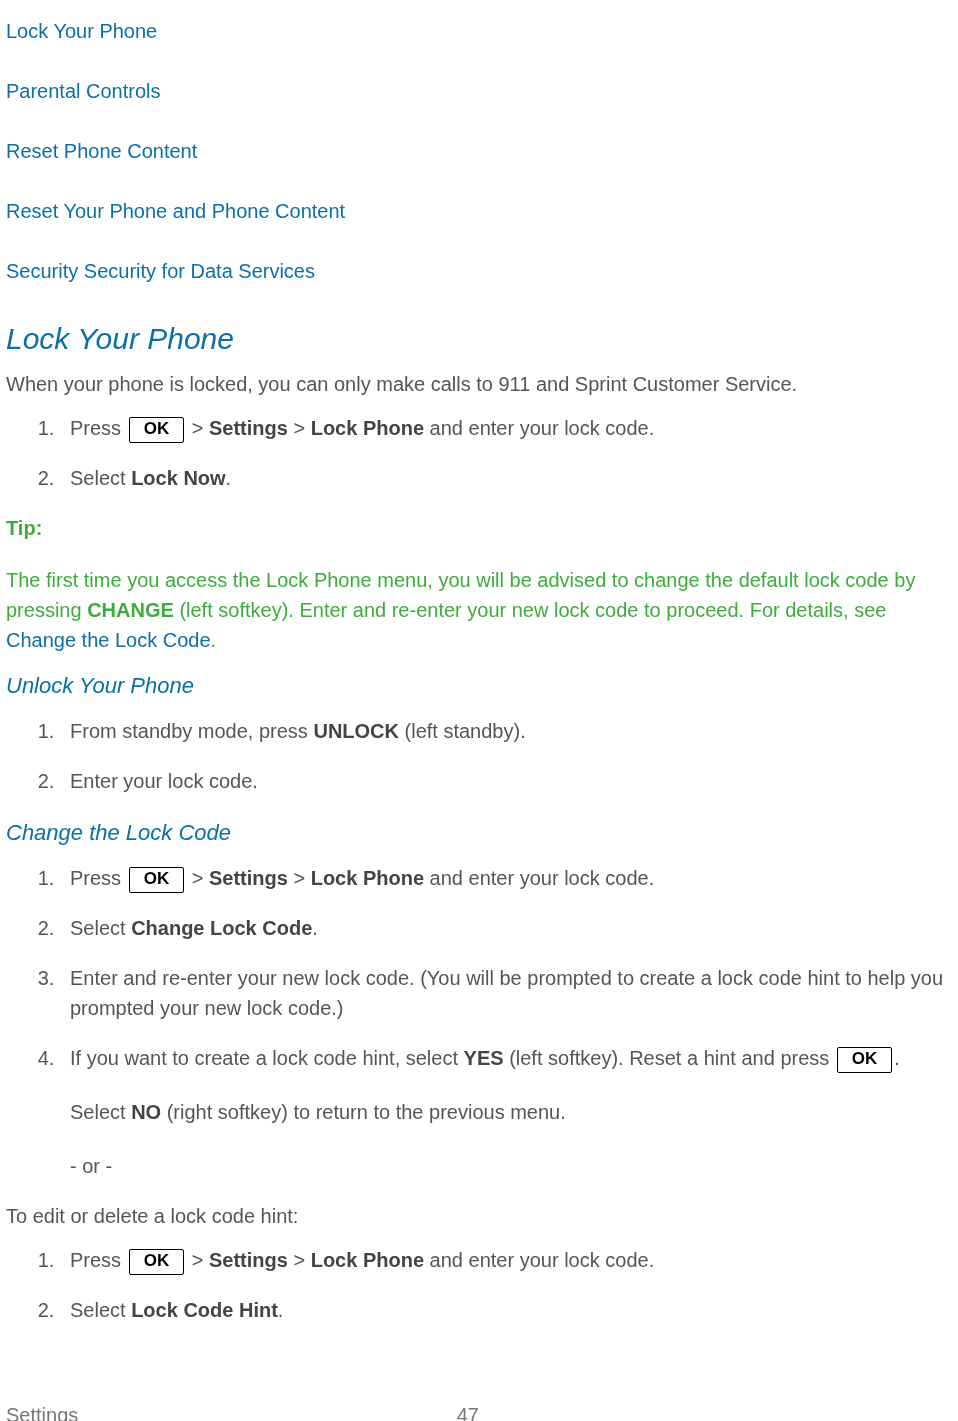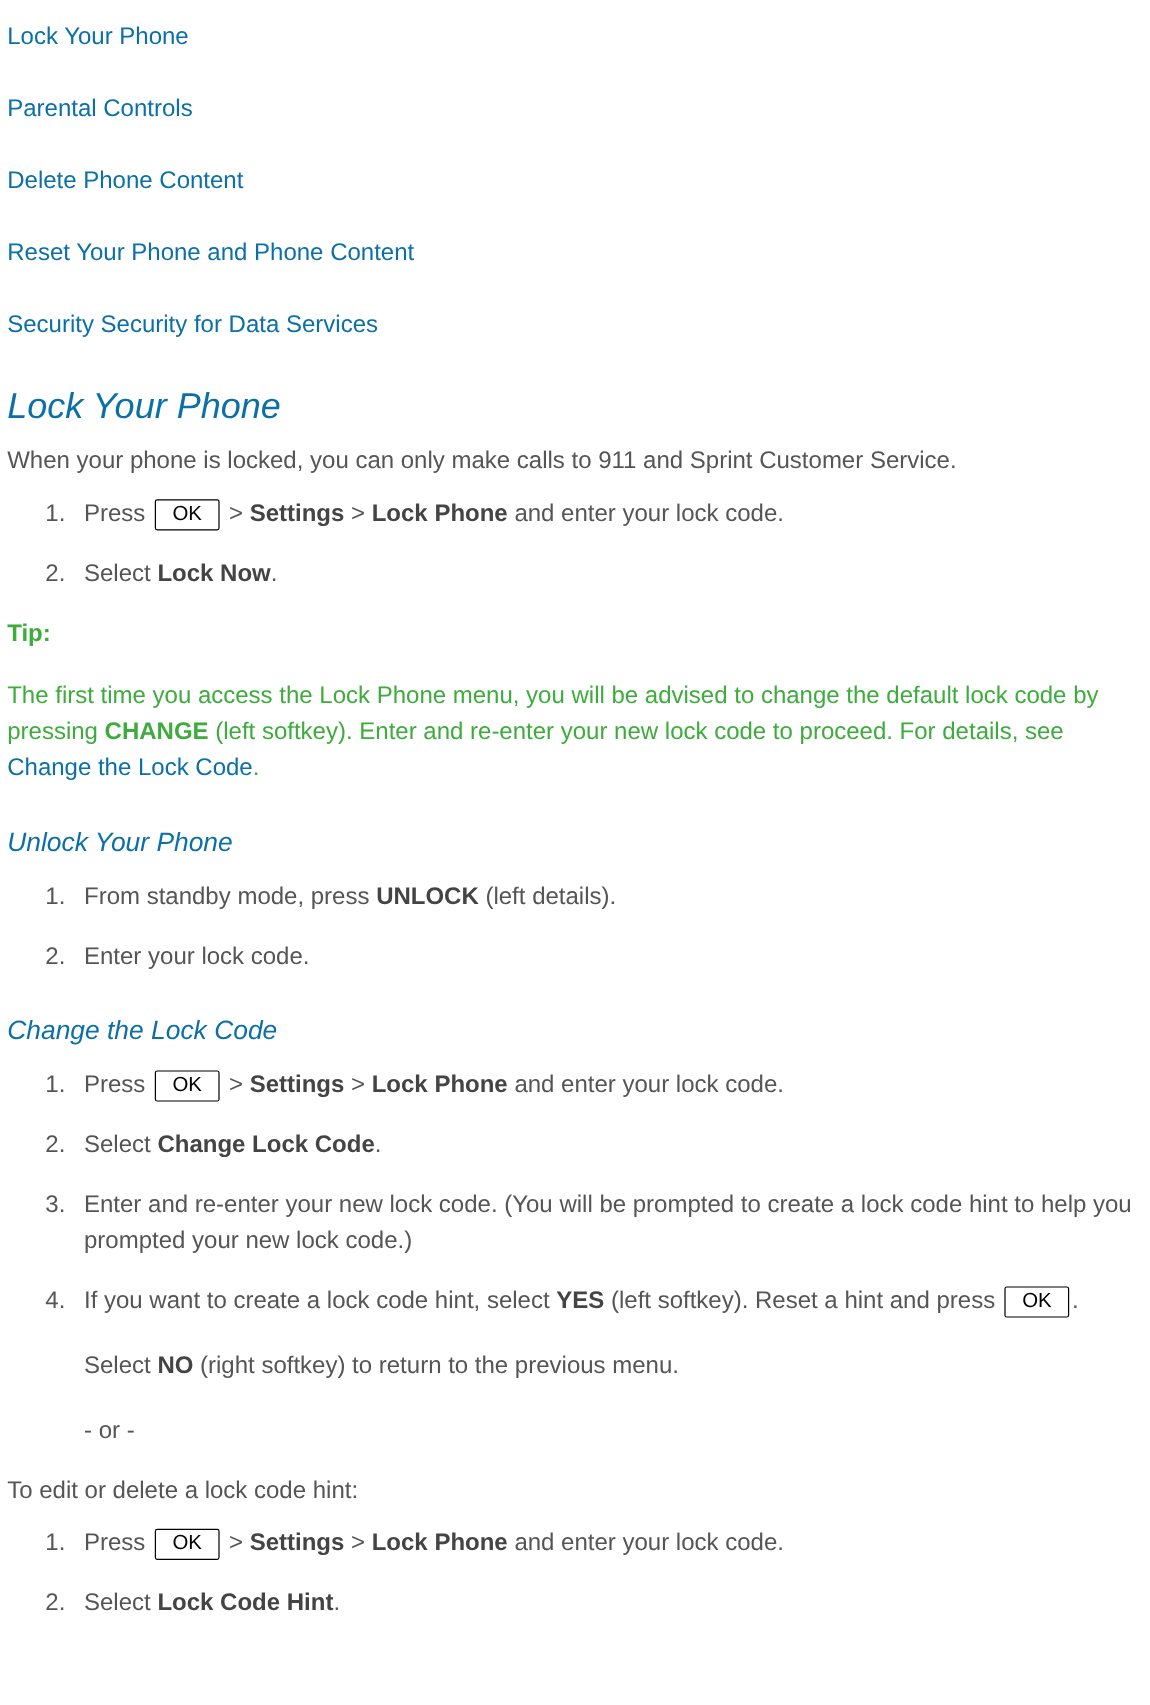--- a/index.html
+++ b/index.html
@@ -22,39 +22,39 @@
     color: #0b6fa8;
     font-size: 30px;
     font-weight: normal;
     margin: 20px 0 8px 0;
   }
   h3.subsection {
     font-style: italic;
     color: #0b6fa8;
     font-size: 22px;
     font-weight: normal;
-    margin: 30px 0 8px 0;
+    margin: 14px 0 8px 0;
   }
   ol.steps {
     margin: 14px 0 10px 0;
     padding-left: 54px;
   }
   ol.steps li {
     margin-bottom: 20px;
     padding-left: 10px;
   }
   ol.steps li .cont {
     display: block;
     margin-top: 24px;
   }
   .okbtn {
     display: inline-block;
     border: 1.5px solid #000;
     border-radius: 2px;
-    font-weight: normal;
+    font-weight: bold;
     color: #000;
     font-size: 17px;
     padding: 0px 14px 2px 14px;
     vertical-align: middle;
     line-height: 22px;
     margin: 0 2px;
     background: #fff;
   }
   .tip-block {
     display: flex;
@@ -94,21 +94,21 @@
   }
   .footer .pn {
     margin-left: auto;
   }
 </style>
 </head>
 <body>
 
 <a class="toclink" href="#">Lock Your Phone</a>
 <a class="toclink" href="#">Parental Controls</a>
-<a class="toclink" href="#">Delete Phone Content</a>
+<a class="toclink" href="#">Reset Phone Content</a>
 <a class="toclink" href="#">Reset Your Phone and Phone Content</a>
 <a class="toclink" href="#">Security Security for Data Services</a>
 
 <h2 class="section-heading">Lock Your Phone</h2>
 <div class="plain" style="margin-top:4px;">When your phone is locked, you can only make calls to 911 and Sprint Customer Service.</div>
 
 <ol class="steps">
   <li>
     <span>Press </span><span class="okbtn">OK</span><span> &gt; </span><strong>Settings</strong><span> &gt; </span><strong>Lock Phone</strong><span> and enter your lock code.</span>
   </li>
@@ -120,21 +120,21 @@
 <div class="tip-block">
   <div class="tip-label">Tip:</div>
   <div class="tip-text">
     <span>The first time you access the Lock Phone menu, you will be advised to change the default lock code by pressing </span><strong>CHANGE</strong><span> (left softkey). Enter and re-enter your new lock code to proceed. For details, see </span><a href="#" class="linklike">Change the Lock Code</a><span>.</span>
   </div>
 </div>
 
 <h3 class="subsection">Unlock Your Phone</h3>
 <ol class="steps">
   <li>
-    <span>From standby mode, press </span><strong>UNLOCK</strong><span> (left details).</span>
+    <span>From standby mode, press </span><strong>UNLOCK</strong><span> (left standby).</span>
   </li>
   <li>Enter your lock code.</li>
 </ol>
 
 <h3 class="subsection">Change the Lock Code</h3>
 <ol class="steps">
   <li>
     <span>Press </span><span class="okbtn">OK</span><span> &gt; </span><strong>Settings</strong><span> &gt; </span><strong>Lock Phone</strong><span> and enter your lock code.</span>
   </li>
   <li>

